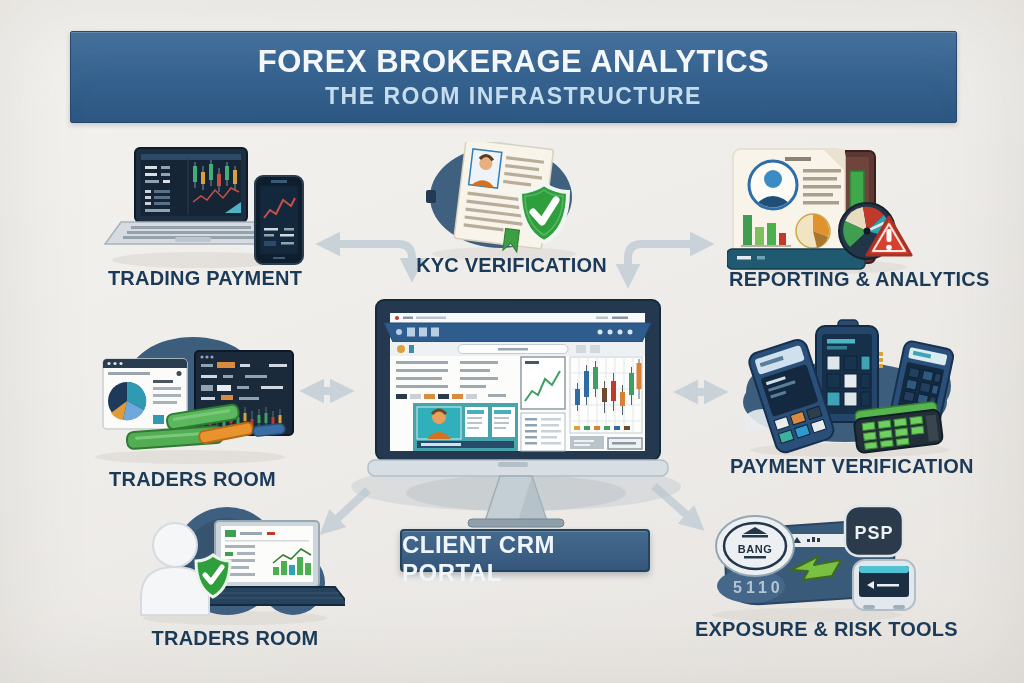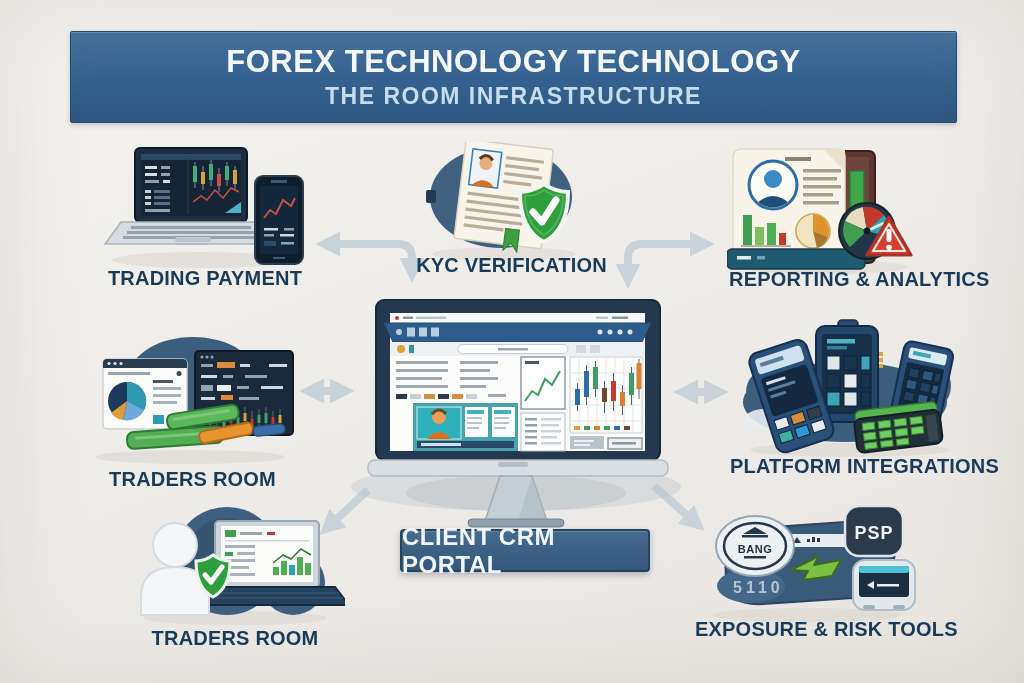--- a/index.html
+++ b/index.html
@@ -46,32 +46,32 @@
   #node-traders-bottom{left:125px;top:505px;width:220px;height:155px;}
   #node-traders-bottom .node-label{top:122px;}
   #node-exposure{left:695px;top:498px;width:235px;height:160px;}
   #node-exposure .node-label{top:120px;}
   
   .crm-label-box{
     position:absolute;left:400px;top:529px;width:250px;height:43px;z-index:3;
     background:linear-gradient(180deg,#46698e,#35577c);
     border:2px solid #24435f;border-radius:4px;box-sizing:border-box;
     box-shadow:0 3px 6px rgba(40,55,75,.3), inset 0 1px 0 rgba(255,255,255,.18);
-    display:flex;align-items:center;justify-content:center;
+    display:flex;justify-content:center;
     font-size:24px;font-weight:bold;color:#eef6fc;letter-spacing:.5px;
   }
   .art text{font-family:"Liberation Sans",sans-serif;font-weight:bold;}
 </style>
 </head>
 <body>
 
 <div class="canvas">
 
   <div class="banner">
-    <div class="banner-title">FOREX TECHNOLOGY TECHNOLOGY</div>
+    <div class="banner-title">FOREX BROKERAGE ANALYTICS</div>
     <div class="banner-subtitle">THE ROOM INFRASTRUCTURE</div>
   </div>
 
   <svg class="arrows" width="1024" height="683" viewBox="0 0 1024 683">
     <defs>
       <marker id="ah" viewBox="0 0 10 10" refX="6.5" refY="5" markerWidth="3.1" markerHeight="3.1" orient="auto-start-reverse">
         <path d="M0 0 L10 5 L0 10 Z" fill="#c9d2d9"></path>
       </marker>
     </defs>
     <g stroke="#c9d2d9" stroke-width="8" fill="none">
@@ -413,21 +413,21 @@
             <rect x="150" y="111" width="12" height="7"></rect>
             <rect x="166" y="111" width="12" height="7"></rect>
             <rect x="182" y="111" width="12" height="7"></rect>
           <rect x="134" y="121" width="12" height="6"></rect>
             <rect x="150" y="121" width="12" height="6"></rect>
             <rect x="166" y="121" width="12" height="6"></rect>
         </g>
         <rect x="198" y="101" width="10" height="26" fill="#39464f"></rect>
       </g>
     </svg>
-    <div class="node-label">PLATFORM INTEGRATIONS</div>
+    <div class="node-label">PAYMENT VERIFICATION</div>
   </div>
 
   <div class="node" id="node-crm">
     <svg class="art" width="335" height="240" viewBox="0 0 335 240">
       <ellipse cx="168" cy="194" rx="165" ry="24" fill="#b6c0c8" opacity="0.35"></ellipse>
       <ellipse cx="168" cy="200" rx="110" ry="18" fill="#a9b4bd" opacity="0.3"></ellipse>
       <g>
         <rect x="28" y="7" width="284" height="160" rx="8" fill="#24394f" stroke="#172a3c" stroke-width="2"></rect>
         <rect x="42" y="20" width="255" height="138" fill="#f2f4f6"></rect>
         <g>

